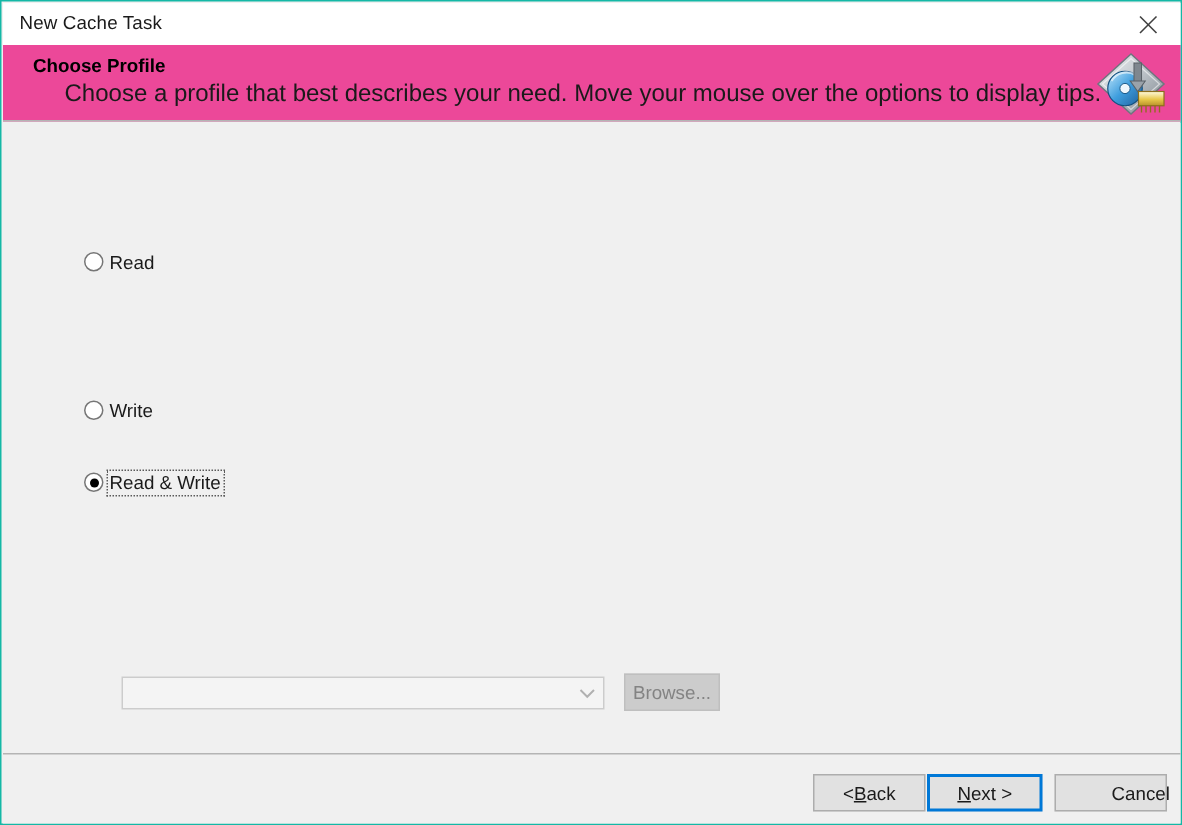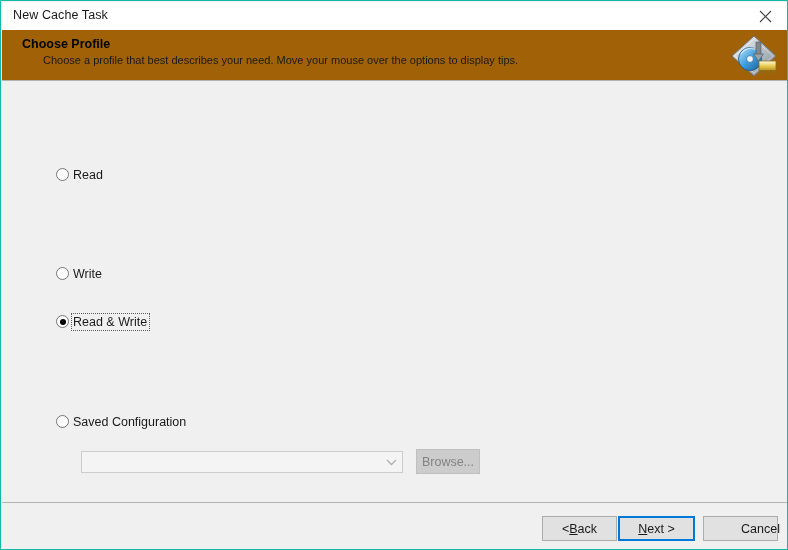--- a/index.html
+++ b/index.html
@@ -49,38 +49,38 @@
     cursor: default;
   }
   #close-btn svg { display: block; }
   
   #header {
     position: absolute;
     left: 1px;
     top: 29px;
     width: 786px;
     height: 51px;
-    background: #a16207;
+    background: #ec4899;
     border-bottom: 1px solid #b4b4b4;
     box-sizing: border-box;
   }
   #header-title {
     position: absolute;
     left: 20px;
     top: 7px;
     font-size: 12.5px;
     font-weight: bold;
     color: #000000;
     white-space: nowrap;
   }
   #header-sub {
     position: absolute;
     left: 41px;
     top: 24px;
-    font-size: 11px;
+    font-size: 16px;
     color: #1a1a1a;
     white-space: nowrap;
   }
   #header-icon {
     position: absolute;
     right: 8px;
     top: 2px;
     width: 52px;
     height: 48px;
   }
@@ -296,24 +296,20 @@
       <span class="radio-mark"></span>
       <span class="radio-label">Write</span>
     </div>
 
     <div class="radio-row" style="top:231px">
       <span class="radio-mark checked"></span>
       <span class="radio-label focused">Read &amp; Write</span>
     </div>
 
 
-    <div class="radio-row" style="top:331px">
-      <span class="radio-mark"></span>
-      <span class="radio-label">Saved Configuration</span>
-    </div>
   </div>
 
   <div id="combo">
     <span id="combo-value" title=""></span>
     <span id="combo-arrow">
       <svg width="11" height="7" viewBox="0 0 11 7">
         <polyline points="1,1 5.5,5.5 10,1" fill="none" stroke="#b0b0b0" stroke-width="1.3"></polyline>
       </svg>
     </span>
   </div>

